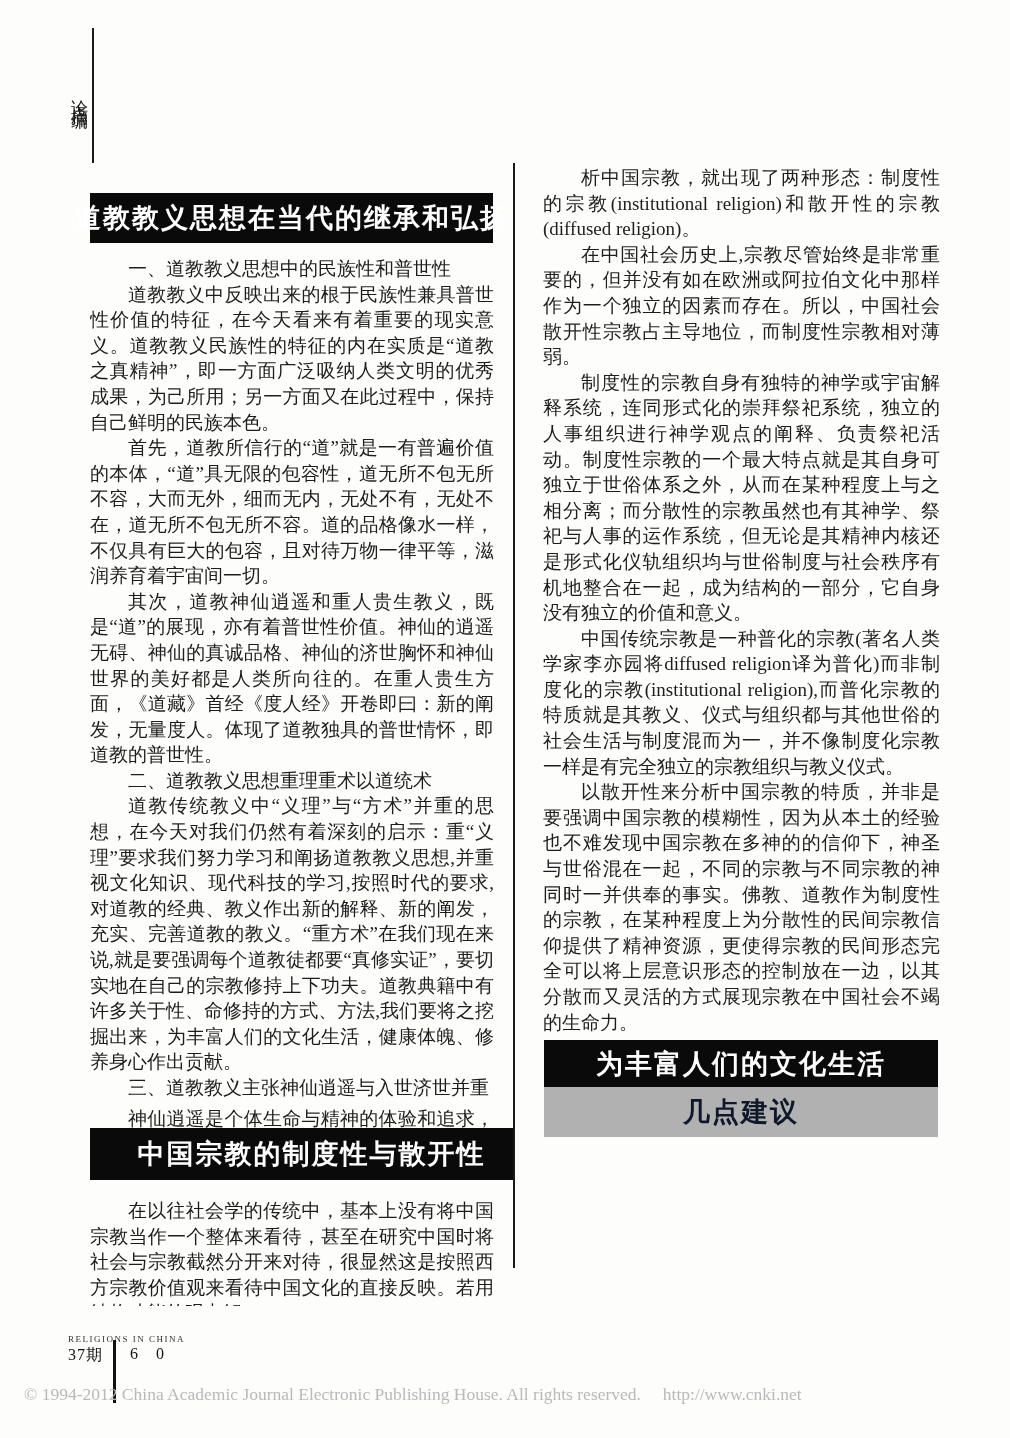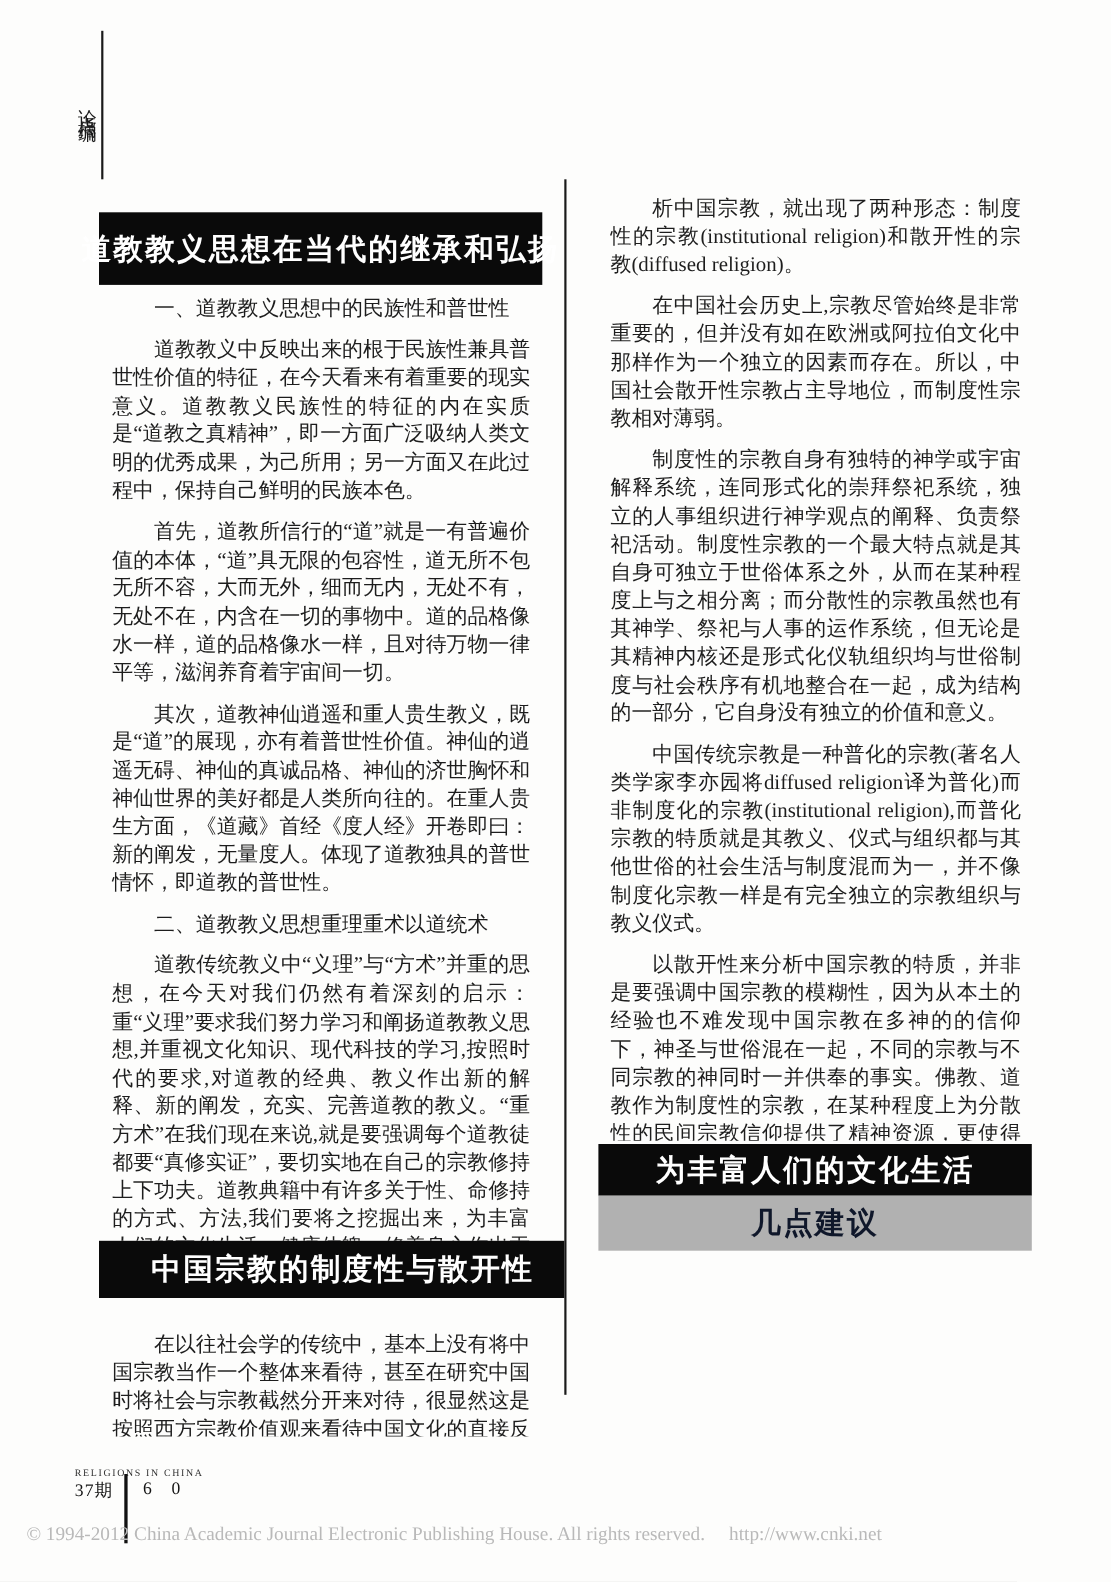--- a/index.html
+++ b/index.html
@@ -29,32 +29,32 @@
   }
   
   .hbar{
     position:absolute;
     background:#0a0a0a;color:#ffffff;
     display:flex;align-items:center;justify-content:center;
     font-size:27px;font-weight:bold;letter-spacing:2px;
     white-space:nowrap;
   }
   .hbar.gray{background:#b1b1b1;color:#0f172a;}
-  #bar1{left:90px;top:193px;width:403px;height:66px;justify-content:center;}
+  #bar1{left:90px;top:193px;width:403px;height:50px;justify-content:center;}
   #bar2{left:90px;top:1128px;width:403px;height:52px;padding-left:20px;}
   #bar3a{left:544px;top:1040px;width:394px;height:47px;}
   #bar3b{left:544px;top:1087px;width:394px;height:50px;}
   
   .bodytext{
     position:absolute;
     font-size:19px;line-height:25.6px;
     color:#1d1d1d;text-align:justify;
     overflow:hidden;
   }
-  .bodytext p{margin:12px;text-indent:2em;}
+  .bodytext p{margin:0;text-indent:2em;}
   #text1{left:90px;top:256px;width:404px;height:872px;}
   #text2{left:90px;top:1198px;width:404px;height:108px;}
   #rtext1{left:543px;top:165px;width:397px;height:872px;}
   #rtext2{left:543px;top:1158px;width:397px;height:148px;}
   p.gap-top{margin-top:5px;}
   
   .footer-en{
     position:absolute;left:68px;top:1334px;
     font-size:9px;letter-spacing:1.5px;color:#333333;
     font-family:"Liberation Serif","DejaVu Serif",serif;
@@ -88,21 +88,21 @@
 
   <div class="col-divider"></div>
 
   <div class="hbar" id="bar1">
     <span>道教教义思想在当代的继承和弘扬</span>
   </div>
 
   <div class="bodytext" id="text1">
     <p>一、道教教义思想中的民族性和普世性</p>
     <p>道教教义中反映出来的根于民族性兼具普世性价值的特征，在今天看来有着重要的现实意义。道教教义民族性的特征的内在实质是“道教之真精神”，即一方面广泛吸纳人类文明的优秀成果，为己所用；另一方面又在此过程中，保持自己鲜明的民族本色。</p>
-    <p>首先，道教所信行的“道”就是一有普遍价值的本体，“道”具无限的包容性，道无所不包无所不容，大而无外，细而无内，无处不有，无处不在，内含在一切的事物中。道的品格像水一样，道的品格像水一样，且对待万物一律平等，滋润养育着宇宙间一切。</p>
+    <p>首先，道教所信行的“道”就是一有普遍价值的本体，“道”具无限的包容性，道无所不包无所不容，大而无外，细而无内，无处不有，无处不在，道无所不包无所不容。道的品格像水一样，不仅具有巨大的包容，且对待万物一律平等，滋润养育着宇宙间一切。</p>
     <p>其次，道教神仙逍遥和重人贵生教义，既是“道”的展现，亦有着普世性价值。神仙的逍遥无碍、神仙的真诚品格、神仙的济世胸怀和神仙世界的美好都是人类所向往的。在重人贵生方面，《道藏》首经《度人经》开卷即曰：新的阐发，无量度人。体现了道教独具的普世情怀，即道教的普世性。</p>
     <p>二、道教教义思想重理重术以道统术</p>
     <p>道教传统教义中“义理”与“方术”并重的思想，在今天对我们仍然有着深刻的启示：重“义理”要求我们努力学习和阐扬道教教义思想,并重视文化知识、现代科技的学习,按照时代的要求,对道教的经典、教义作出新的解释、新的阐发，充实、完善道教的教义。“重方术”在我们现在来说,就是要强调每个道教徒都要“真修实证”，要切实地在自己的宗教修持上下功夫。道教典籍中有许多关于性、命修持的方式、方法,我们要将之挖掘出来，为丰富人们的文化生活，健康体魄、修养身心作出贡献。</p>
     <p>三、道教教义主张神仙逍遥与入世济世并重</p>
     <p class="gap-top">
       <span>神仙逍遥是个体生命与精神的体验和追求，入世济世则是要作世俗道德的模范、和光同尘，二者相辅相成。</span>
       
     </p>
   </div>
 

